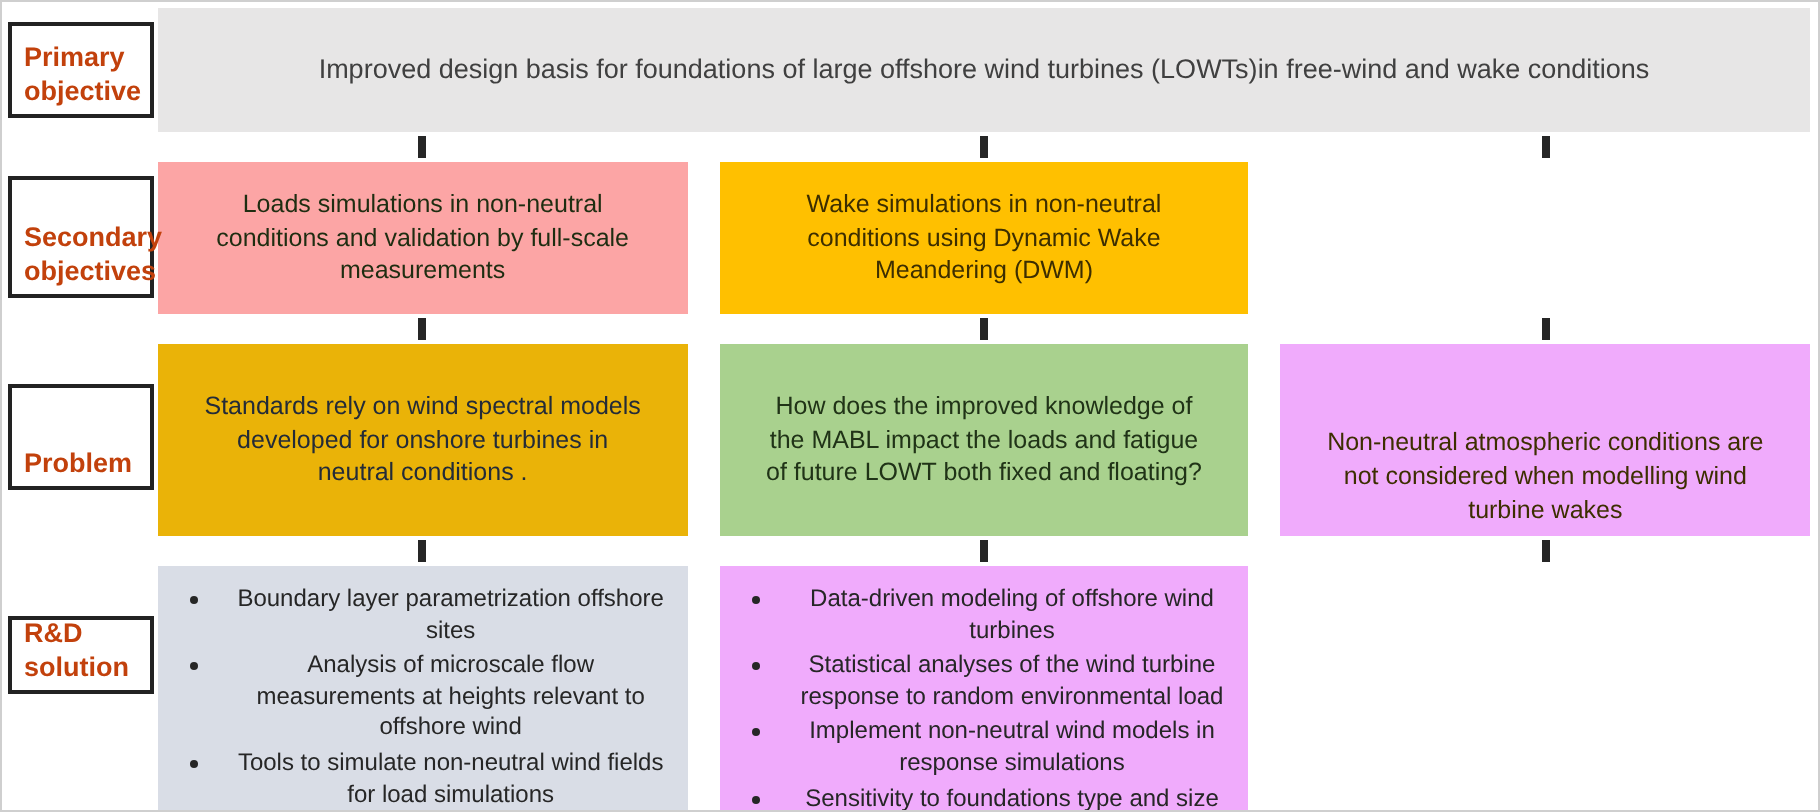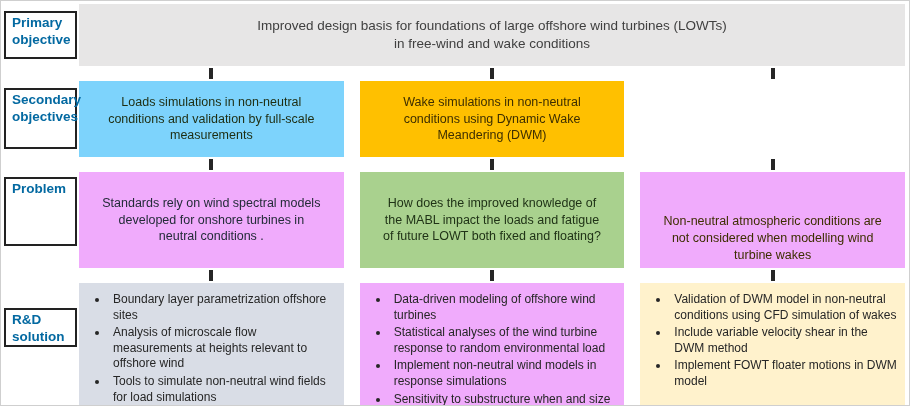--- a/index.html
+++ b/index.html
@@ -6,66 +6,66 @@
   body { font-family:"Liberation Sans","DejaVu Sans",sans-serif; color:#262626; }
   .canvas {
     position:relative; width:910px; height:406px; background:#ffffff;
     border:1px solid #cfcfcf; box-sizing:border-box; overflow:hidden;
   }
 
   
   .rowlabel {
     position:absolute; left:3px; width:73px; box-sizing:border-box;
     background:#ffffff; border:2px solid #222222; z-index:3;
-    display:flex; align-items:flex-start; padding:2px 2px 2px 6px;
-    font-size:13.5px; font-weight:bold; line-height:1.25; color:#0369a1;
+    display:flex; align-items:flex-end; padding:2px 2px 2px 6px;
+    font-size:13.5px; font-weight:bold; line-height:1.25; color:#c2410c;
   }
   .lbl-primary   { top:10px;  height:48px; }
   .lbl-secondary { top:87px;  height:61px; }
-  .lbl-problem   { top:176px; height:69px; }
+  .lbl-problem   { top:191px; height:53px; }
   .lbl-rnd       { top:307px; height:39px; }
 
   
   .main { position:absolute; left:78px; top:3px; right:4px; }
 
   .topbar {
     height:62px; background:#E7E6E6;
-    display:flex; flex-direction:column; align-items:center; justify-content:center;
+    display:flex; align-items:center; justify-content:center;
     text-align:center; font-size:13.5px; line-height:1.35; color:#404040;
   }
 
   .conn-row { height:15px; display:grid; grid-template-columns:1fr 1fr 1fr; column-gap:16px; }
   .dash { width:4px; height:11px; background:#262626; margin:2px auto 0 auto; }
 
   .grid { display:grid; grid-template-columns:1fr 1fr 1fr; column-gap:16px; }
 
   .cell {
     box-sizing:border-box; display:flex; align-items:center; justify-content:center;
     text-align:center; padding:4px 20px; font-size:12.5px; line-height:1.35;
   }
   .row2 .cell { height:76px; }
   .row3 .cell { height:96px; }
 
   .c1-sec { background:#8496B0; color:#1d2734; }
-  .c2-sec { background:#7dd3fc; color:#1e2d11; }
+  .c2-sec { background:#fca5a5; color:#1e2d11; }
   .c3-sec { background:#FFC000; color:#3d2e00; }
 
-  .c1-prob { background:#f0abfc; color:#232b38; }
+  .c1-prob { background:#eab308; color:#232b38; }
   .c2-prob { background:#A9D18E; color:#203317; }
   .c3-prob { background:#f0abfc; color:#3d2e00;align-items:flex-end; }
 
   .sol {
     box-sizing:border-box; height:122px; text-align:left;
     font-size:12px; line-height:1.3; padding:9px 6px 4px 4px;
   }
   .c1-sol { background:#D9DDE6; }
   .c2-sol { background:#f0abfc; }
   .c3-sol { background:#FFF2CC; }
   .sol ul { margin:0 0 0 26px; padding:0; list-style-type:disc; }
-  .sol li { margin:0 0 2px 0; padding-left:4px; }
+  .sol li { margin:0 0 2px 0; padding-left:4px;text-align:center; }
 </style>
 </head>
 <body>
 
 <div class="canvas">
 
   <div class="rowlabel lbl-primary">
     <span>Primary objective</span>
   </div>
   <div class="rowlabel lbl-secondary">
@@ -130,26 +130,19 @@
           <li>Boundary layer parametrization offshore sites</li>
           <li>Analysis of microscale flow measurements at heights relevant to offshore wind</li>
           <li>Tools to simulate non-neutral wind fields for load simulations</li>
         </ul>
       </div>
       <div class="sol c2-sol">
         <ul>
           <li>Data-driven modeling of offshore wind turbines</li>
           <li>Statistical analyses of the wind turbine response to random environmental load</li>
           <li>Implement non-neutral wind models in response simulations</li>
-          <li>Sensitivity to substructure when and size</li>
-        </ul>
-      </div>
-      <div class="sol c3-sol">
-        <ul>
-          <li>Validation of DWM model in non-neutral conditions using CFD simulation of wakes</li>
-          <li>Include variable velocity shear in the DWM method</li>
-          <li>Implement FOWT floater motions in DWM model</li>
+          <li>Sensitivity to foundations type and size</li>
         </ul>
       </div>
     </div>
 
   </div>
 </div>
 
 </body></html>

